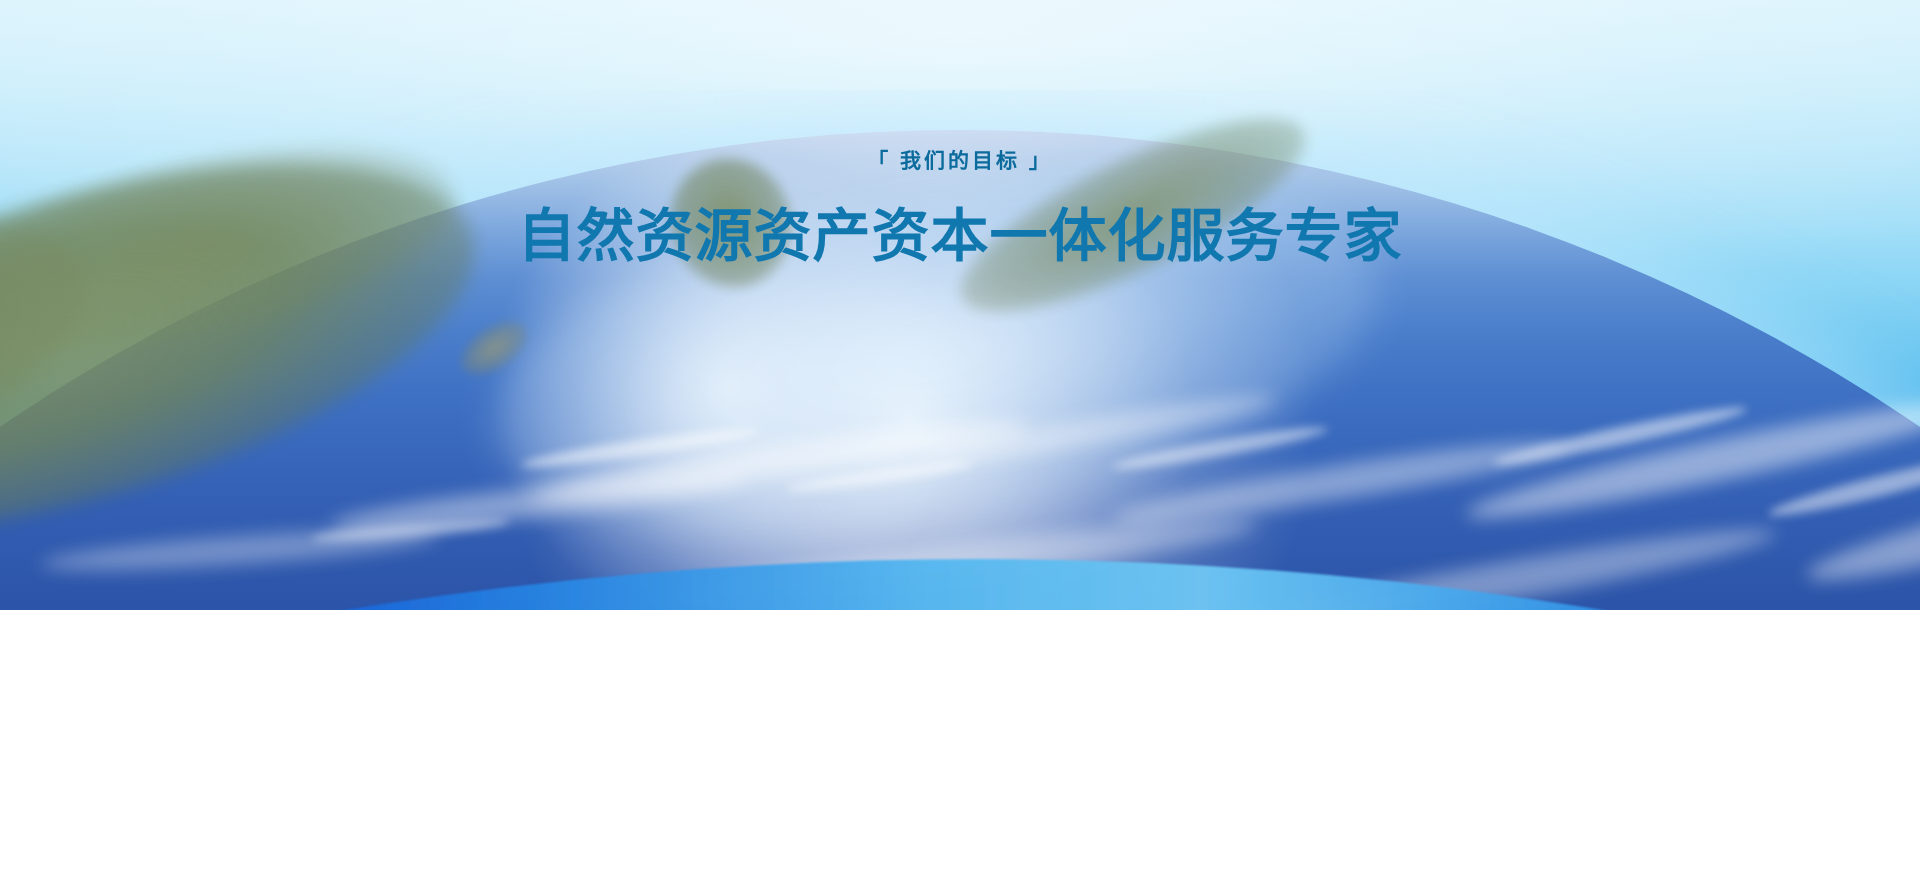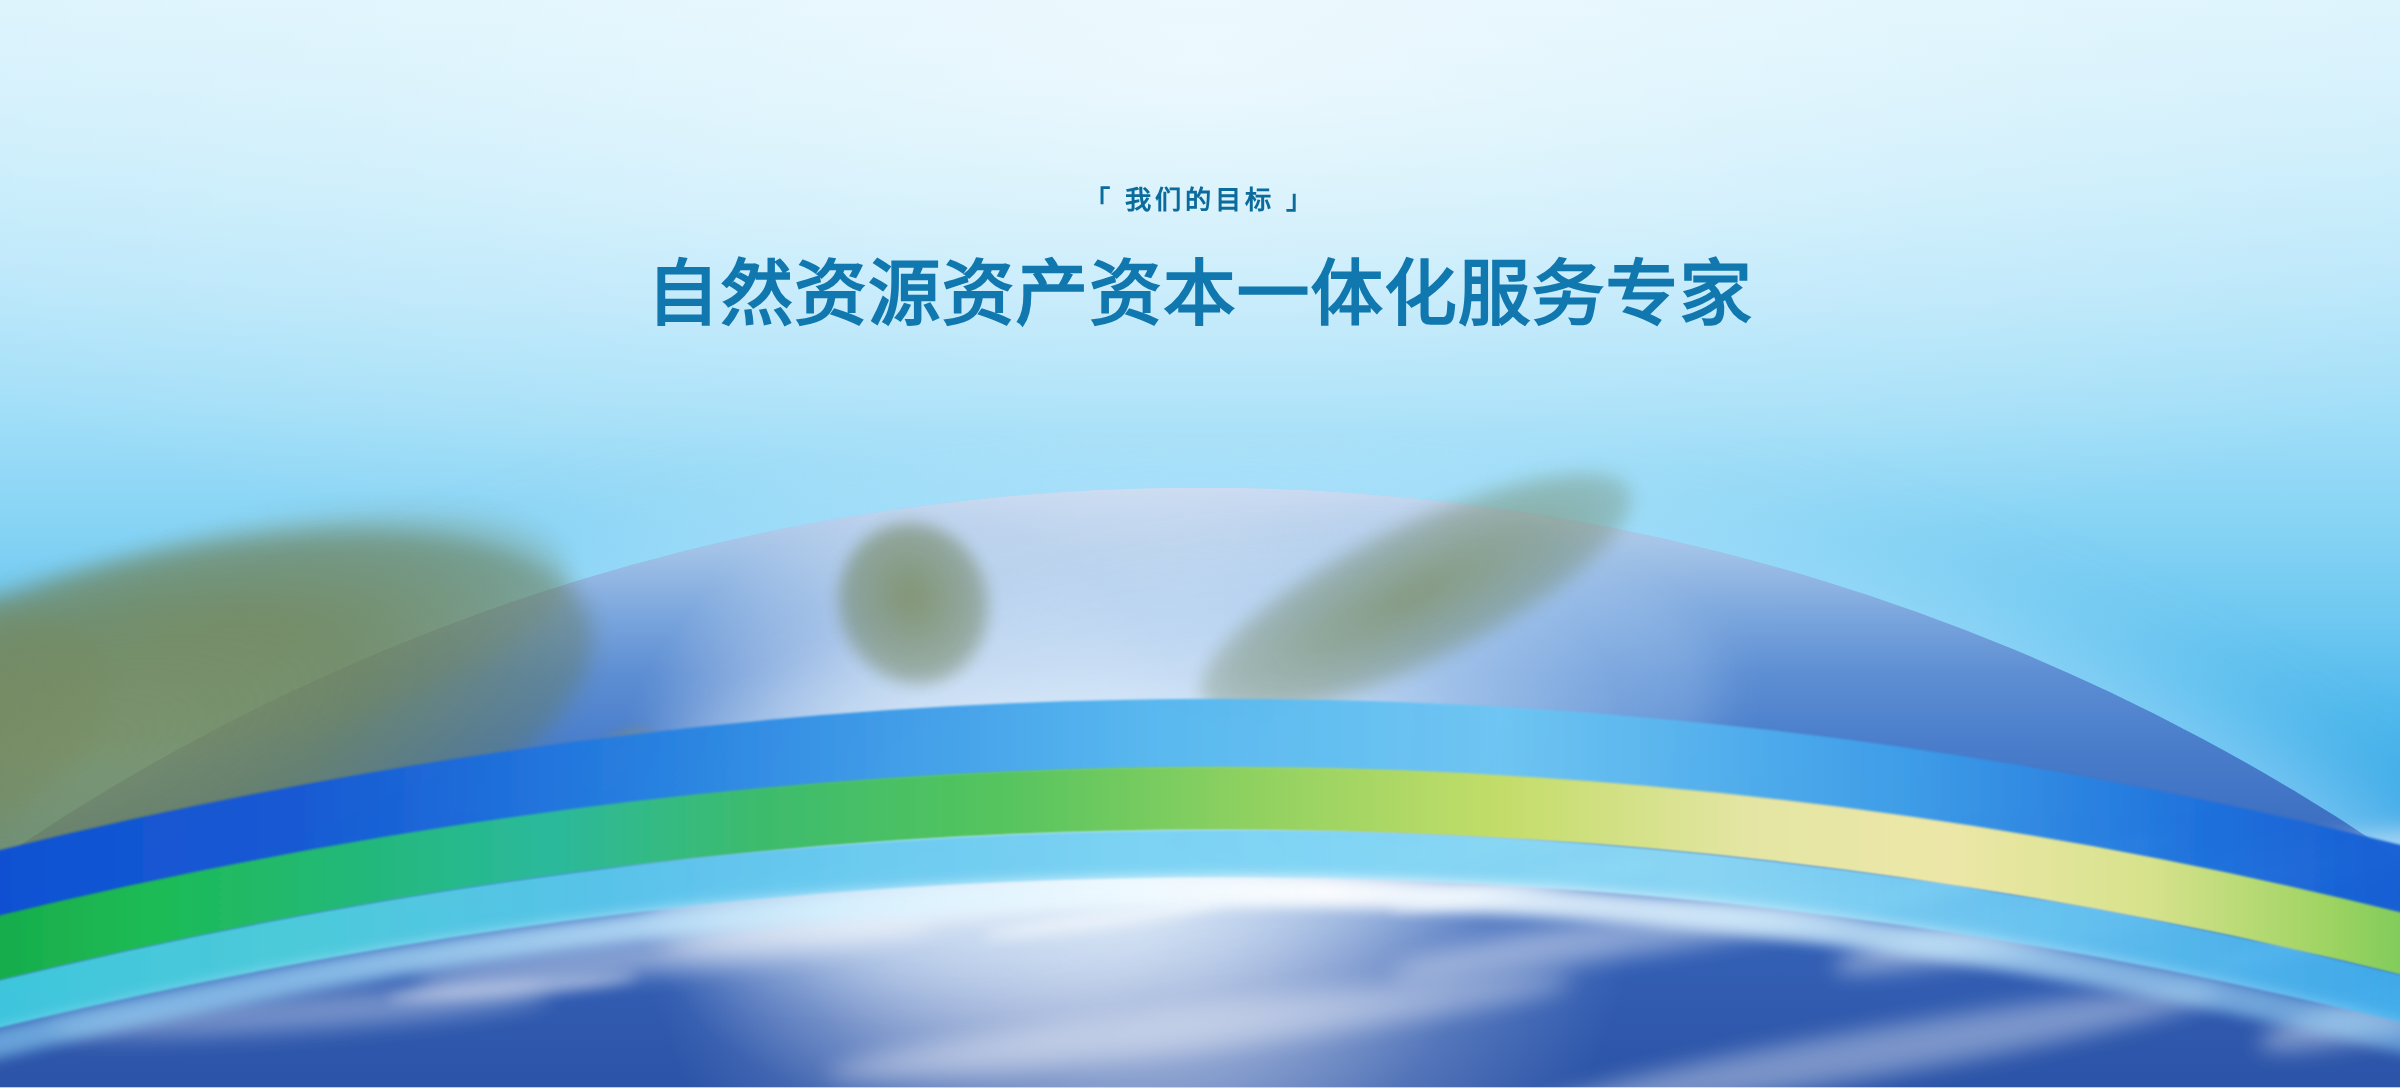--- a/index.html
+++ b/index.html
@@ -8,21 +8,21 @@
     padding: 0;
     background: #ffffff;
   }
   body {
     font-family: "Liberation Sans", "DejaVu Sans", sans-serif;
   }
 
   .banner {
     position: relative;
     width: 1920px;
-    height: 870px;
+    height: 610px;
     overflow: hidden;
     background: #bfe8f9;
   }
 
   
   .sky {
     position: absolute;
     inset: 0;
     background:
       linear-gradient(to bottom,

